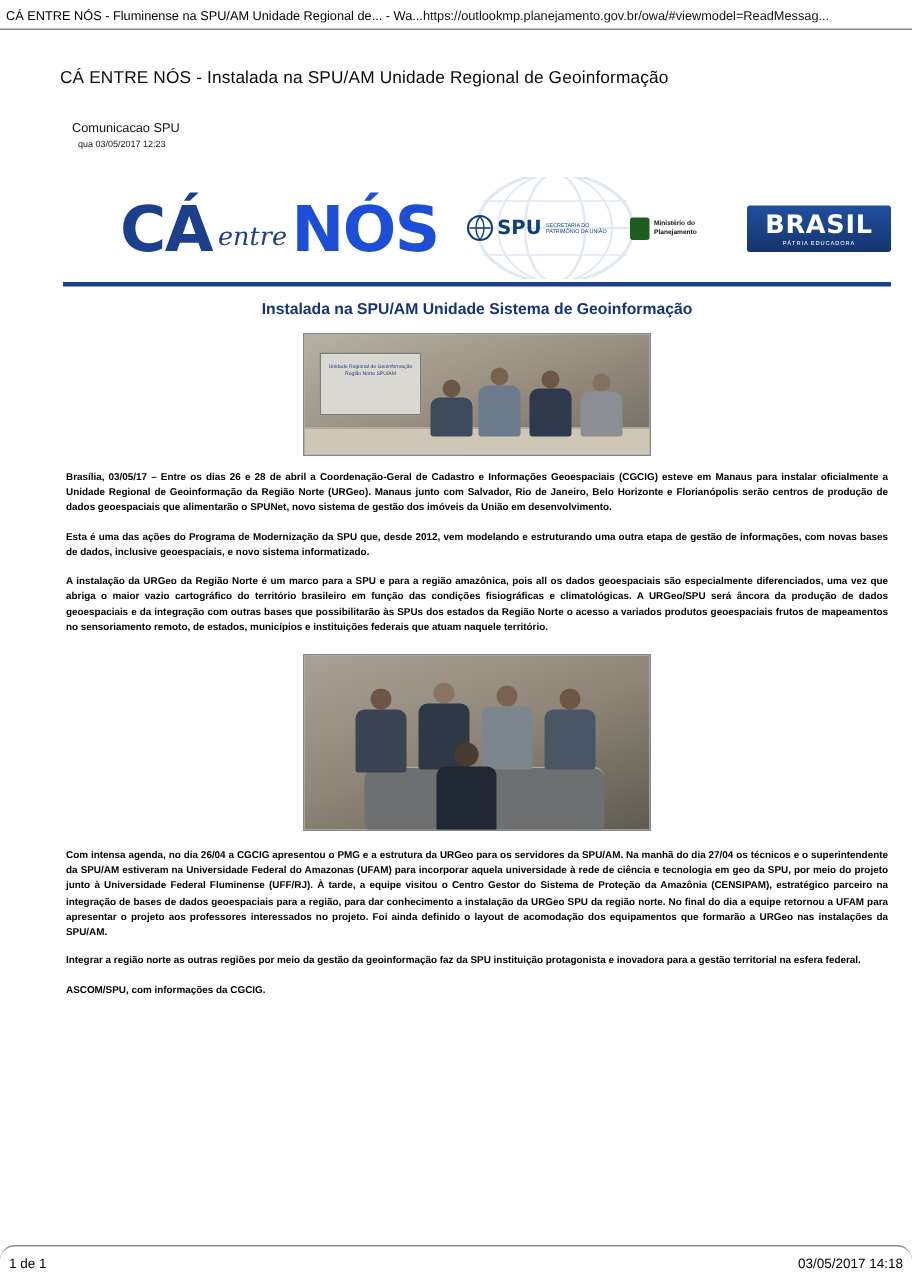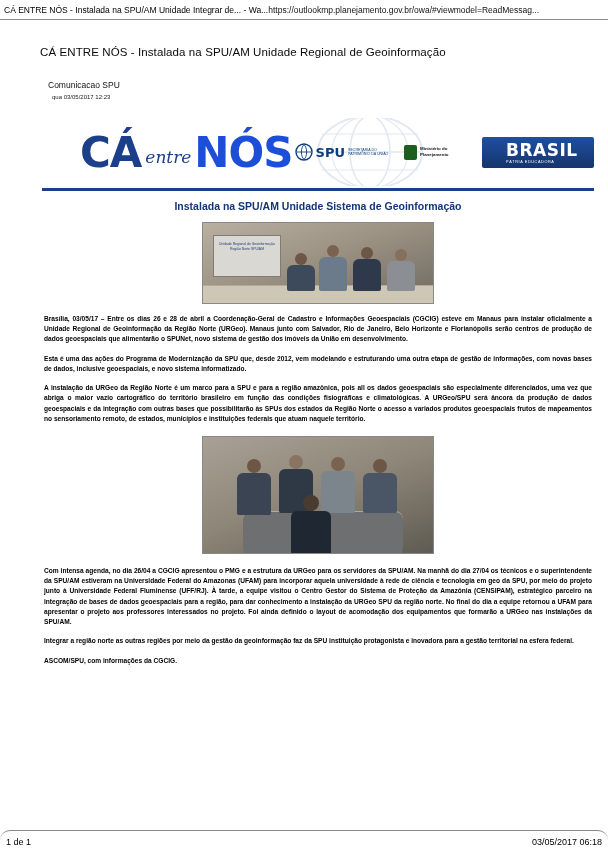--- a/index.html
+++ b/index.html
@@ -180,23 +180,23 @@
   .min-logo .min-text {
     font-size: 4.4px;
     color: #111;
     line-height: 1.3;
     font-weight: bold;
     max-width: 52px;
   }
   .brasil-logo {
     background: linear-gradient(#1f4fa0, #15356d);
     color: #fff;
-    padding: 5px 8px 4px 24px;
+    padding: 5px 8px 4px 8px;
     border-radius: 2px;
-    text-align: left;
+    text-align: center;
     min-width: 80px;
   }
   .brasil-logo .b-main {
     font-family: "DejaVu Sans", sans-serif;
     font-weight: bold;
     font-size: 17px;
     letter-spacing: 0.5px;
     line-height: 1;
   }
   .brasil-logo .b-sub {
@@ -275,21 +275,21 @@
   .content-block {
     padding: 0 2px;
   }
 </style>
 </head>
 <body>
 
 <div class="page">
 
   <div class="print-header">
-    <span class="left">CÁ ENTRE NÓS - Instalada na SPU/AM Unidade Integrar de... - Wa...</span>
+    <span class="left">CÁ ENTRE NÓS - Fluminense na SPU/AM Unidade Regional de... - Wa...</span>
     <span class="right">https://outlookmp.planejamento.gov.br/owa/#viewmodel=ReadMessag...</span>
   </div>
 
   <div class="mail-body">
 
     <div class="mail-subject">CÁ ENTRE NÓS - Instalada na SPU/AM Unidade Regional de Geoinformação</div>
     <div class="mail-from">Comunicacao SPU</div>
     <div class="mail-date">qua 03/05/2017 12:23</div>
 
     <div class="news">
@@ -375,16 +375,16 @@
         <p class="body-text">Com intensa agenda, no dia 26/04 a CGCIG apresentou o PMG e a estrutura da URGeo para os servidores da SPU/AM. Na manhã do dia 27/04 os técnicos e o superintendente da SPU/AM estiveram na Universidade Federal do Amazonas (UFAM) para incorporar aquela universidade à rede de ciência e tecnologia em geo da SPU, por meio do projeto junto à Universidade Federal Fluminense (UFF/RJ). À tarde, a equipe visitou o Centro Gestor do Sistema de Proteção da Amazônia (CENSIPAM), estratégico parceiro na integração de bases de dados geoespaciais para a região, para dar conhecimento a instalação da URGeo SPU da região norte. No final do dia a equipe retornou a UFAM para apresentar o projeto aos professores interessados no projeto. Foi ainda definido o layout de acomodação dos equipamentos que formarão a URGeo nas instalações da SPU/AM.</p>
         <p class="body-text">Integrar a região norte as outras regiões por meio da gestão da geoinformação faz da SPU instituição protagonista e inovadora para a gestão territorial na esfera federal.</p>
         <p class="body-text">ASCOM/SPU, com informações da CGCIG.</p>
       </div>
 
     </div>
   </div>
 
   <div class="print-footer">
     <span>1 de 1</span>
-    <span>03/05/2017 06:18</span>
+    <span>03/05/2017 14:18</span>
   </div>
 
 </div>
 
 </body></html>

